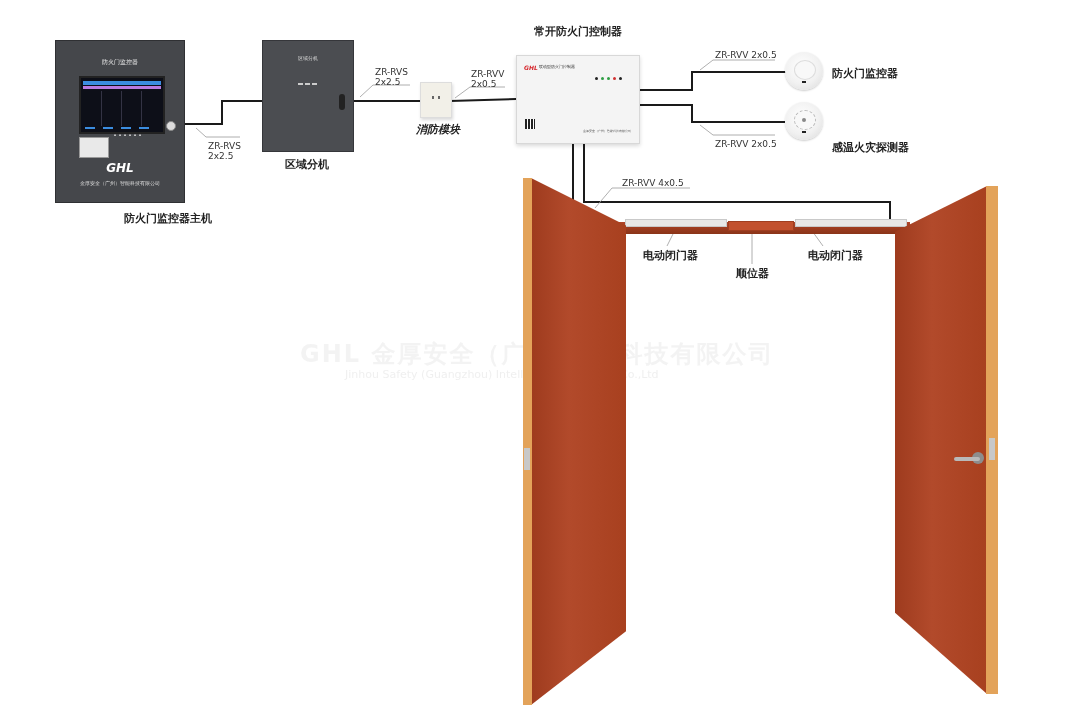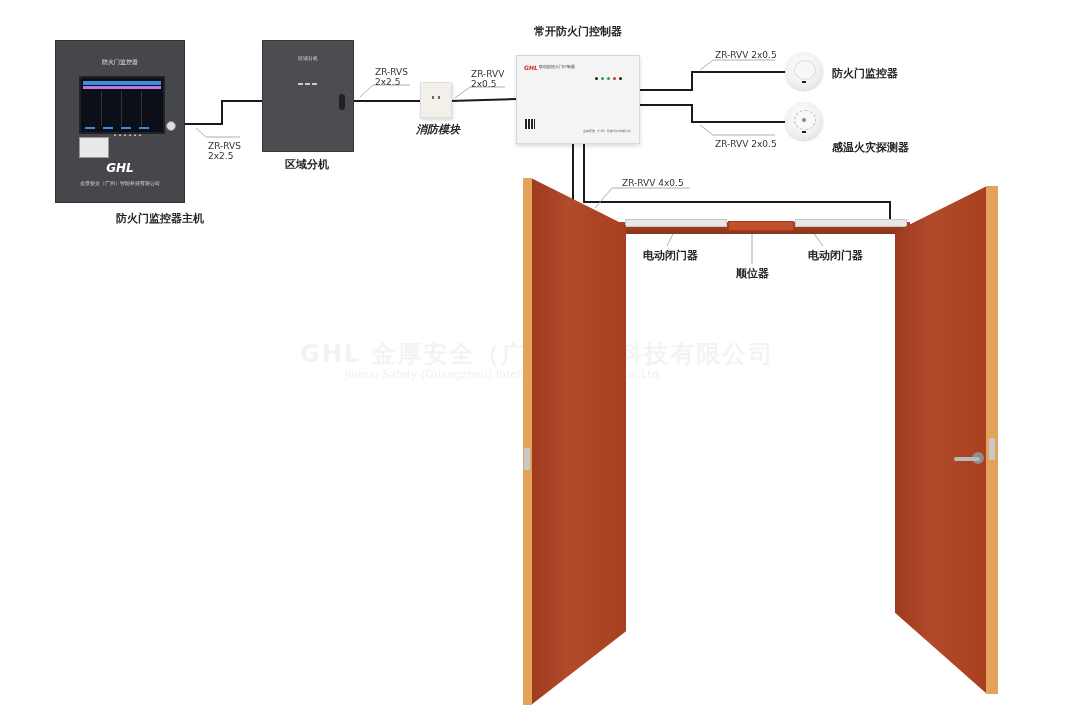--- a/index.html
+++ b/index.html
@@ -98,21 +98,21 @@
       <div class="btn" style="left:22px"></div>
       <div class="btn" style="left:40px"></div>
       <div class="btn" style="left:58px"></div>
   </div>
   <div class="knob"></div>
   <div class="printer"></div>
   <div class="keys">▪ ▪ ▪ ▪ ▪ ▪</div>
   <div class="logo">GHL</div>
   <div class="company">金厚安全（广州）智能科技有限公司</div>
 </div>
-<div class="label" style="left:79px;top:211px;padding-left:37px;">防火门监控器主机</div>
+<div class="label" style="left:87px;top:211px;padding-left:37px;">防火门监控器主机</div>
 
 <div class="abs zone">
   <div class="t">区域分机</div>
   <div class="leds"><span></span><span></span><span></span></div>
   <div class="lock"></div>
 </div>
 <div class="label" style="left:285px;top:157px;">区域分机</div>
 
 <div class="cable" style="left:208px;top:141px;">
   <div>ZR-RVS</div>

